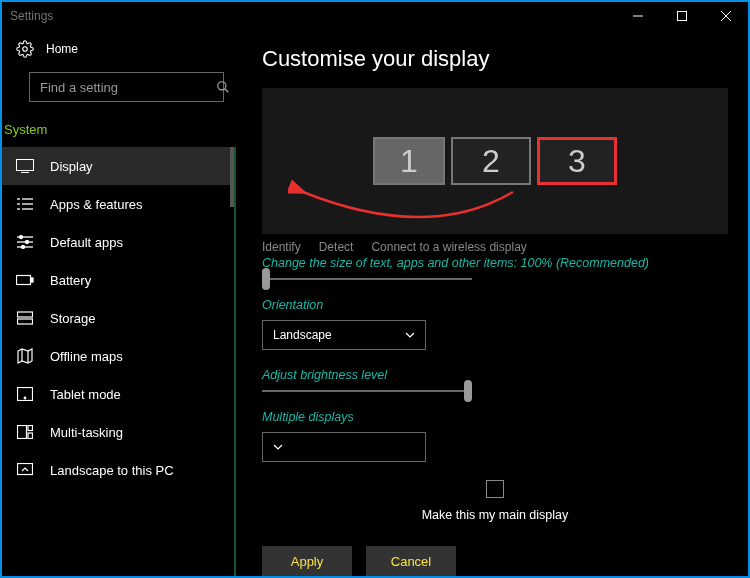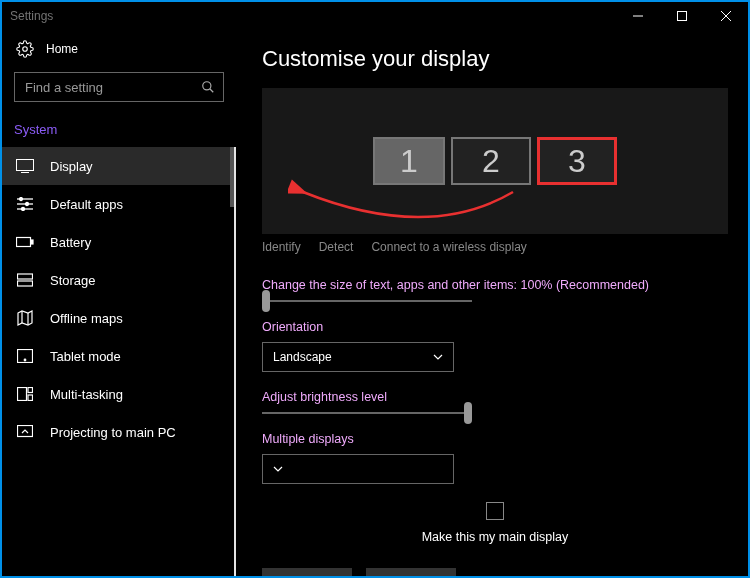--- a/index.html
+++ b/index.html
@@ -4,46 +4,46 @@
   <style>
     * { margin: 0; padding: 0; box-sizing: border-box; font-family: "Segoe UI", sans-serif; }
     body { width: 750px; height: 578px; background: #000; color: #fff; overflow: hidden; border: 2px solid #0090e8; }
     .titlebar { height: 28px; display: flex; align-items: center; padding: 0 0 0 8px; font-size: 12px; color: #737373; background: #000; }
     .titlebar-title { flex: 1; }
     .titlebar-buttons { display: flex; }
     .titlebar-btn { width: 44px; height: 28px; display: flex; align-items: center; justify-content: center; color: #fff; }
     .container { display: flex; height: calc(100% - 28px); }
     .sidebar { width: 234px; background: #000; padding: 0; display: flex; flex-direction: column; }
     .home-row { display: flex; align-items: center; padding: 10px 14px 14px 14px; gap: 12px; font-size: 12px; }
-    .search-box { margin: 0 12px 14px 12px; border: 1px solid #666; height: 30px; display: flex; align-items: center; padding: 0 10px; background: #000; }
+    .search-box { margin: 0 12px 14px 27px; border: 1px solid #666; height: 30px; display: flex; align-items: center; padding: 0 10px; background: #000; }
     .search-input { flex: 1; background: transparent; border: none; color: #fff; font-size: 13px; outline: none; }
     .search-input::placeholder { color: #999; }
-    .section-label { padding: 6px 14px 10px 12px; font-size: 13px; color: #8b5cf6; }
-    .sidebar-scroll { flex: 1; overflow: hidden; position: relative; border-right: 2px solid #e5e5e5; }
+    .section-label { padding: 6px 14px 10px 2px; font-size: 13px; color: #84cc16; }
+    .sidebar-scroll { flex: 1; overflow: hidden; position: relative; border-right: 2px solid #14532d; }
     .sidebar-scroll::after { content:""; position:absolute; top:0; right:0; width:4px; height:60px; background:#555;}
     .sidebar-item { display: flex; align-items: center; padding: 10px 14px; gap: 16px; font-size: 13px; color: #fff; cursor: pointer; }
     .sidebar-item.selected { background: #2a2a2a; }
     .sidebar-icon { width: 18px; height: 18px; display: flex; align-items: center; justify-content: center; flex-shrink: 0; color: #fff; }
     .main { flex: 1; background: #000; padding: 16px 20px 16px 26px; overflow-y: auto; }
     .main::-webkit-scrollbar { width: 4px; }
     .main::-webkit-scrollbar-thumb { background: #555; }
     .page-title { font-size: 22px; font-weight: 300; margin-bottom: 16px; }
     .display-preview { background: #181818; height: 146px; position: relative; display: flex; align-items: center; justify-content: center; gap: 6px; margin-bottom: 6px; }
     .monitor { border: 2px solid #777; color: #ccc; display: flex; align-items: center; justify-content: center; font-size: 32px; font-weight: 300; height: 48px; }
     .monitor.m1 { width: 72px; background: #666; }
     .monitor.m2 { width: 80px; background: #222; }
     .monitor.m3 { width: 80px; background: #222; border: 3px solid #e83030; }
     .arrow-svg { position: absolute; left: 26px; top: 54px; pointer-events: none; }
-    .preview-links { display: flex; gap: 18px; margin-bottom: 24px; font-size: 12px; color: #888; }
+    .preview-links { display: flex; gap: 18px; margin-bottom: 2px; font-size: 12px; color: #888; }
     .preview-links span { cursor: pointer; }
-    .setting-label { font-size: 12.5px; margin-bottom: 8px; color: #f0abfc; }
+    .setting-label { font-size: 12.5px; margin-bottom: 8px; color: #14b8a6; font-style: italic; }
     .slider-wrap { margin-bottom: 18px; }
     .slider { width: 210px; height: 2px; background: #666; position: relative; margin-top: 8px; margin-bottom: 4px; }
     .slider-thumb { position: absolute; top: -10px; width: 8px; height: 22px; background: #999; border-radius: 4px; }
-    .select-box { border: 1px solid #666; height: 30px; width: 192px; display: flex; align-items: center; padding: 0 10px; font-size: 12px; justify-content: space-between; margin-bottom: 18px; cursor: pointer; }
+    .select-box { border: 1px solid #666; height: 30px; width: 164px; display: flex; align-items: center; padding: 0 10px; font-size: 12px; justify-content: space-between; margin-bottom: 18px; cursor: pointer; }
     .checkbox-row { display: flex; align-items: center; gap: 10px; font-size: 12.5px; margin-bottom: 18px; flex-direction: column; }
     .checkbox { width: 18px; height: 18px; border: 1px solid #888; }
     .btn-row { display: flex; gap: 14px; padding: 6px 0 16px 0; }
     .btn { width: 90px; height: 30px; background: #333; color: #fde047; font-size: 13px; display: flex; align-items: center; justify-content: center; cursor: pointer; }
     svg { display: block; }
   </style>
 </head>
 <body>
 
 <div class="titlebar">
@@ -95,20 +95,33 @@
             <svg width="18" height="14" viewBox="0 0 18 14" fill="none" stroke="#fff" stroke-width="1">
               <rect x="0.5" y="0.5" width="17" height="11"></rect>
               <line x1="5" y1="13.5" x2="13" y2="13.5"></line>
             </svg>
           </span>
         <span>Display</span>
       </div>
       <div class="sidebar-item">
         <span class="sidebar-icon">
             <svg width="16" height="14" stroke="#fff" stroke-width="1.3">
+              <line x1="0" y1="2" x2="3" y2="2"></line>
+              <line x1="5" y1="2" x2="16" y2="2"></line>
+              <line x1="0" y1="7" x2="3" y2="7"></line>
+              <line x1="5" y1="7" x2="16" y2="7"></line>
+              <line x1="0" y1="12" x2="3" y2="12"></line>
+              <line x1="5" y1="12" x2="16" y2="12"></line>
+            </svg>
+          </span>
+        <span>Apps &amp; features</span>
+      </div>
+      <div class="sidebar-item">
+        <span class="sidebar-icon">
+            <svg width="16" height="14" stroke="#fff" stroke-width="1.3">
               <line x1="0" y1="2" x2="16" y2="2"></line>
               <line x1="0" y1="7" x2="16" y2="7"></line>
               <line x1="0" y1="12" x2="16" y2="12"></line>
               <circle cx="4" cy="2" r="1.5" fill="#fff"></circle>
               <circle cx="10" cy="7" r="1.5" fill="#fff"></circle>
               <circle cx="6" cy="12" r="1.5" fill="#fff"></circle>
             </svg>
           </span>
         <span>Default apps</span>
       </div>
@@ -159,21 +172,21 @@
           </span>
         <span>Multi-tasking</span>
       </div>
       <div class="sidebar-item">
         <span class="sidebar-icon">
             <svg width="16" height="14" fill="none" stroke="#fff" stroke-width="1.2">
               <rect x="0.5" y="0.5" width="15" height="11"></rect>
               <path d="M5 8 L8 5 L11 8"></path>
             </svg>
           </span>
-        <span>Projecting to main PC</span>
+        <span>Landscape to this PC</span>
       </div>
       <div class="sidebar-item">
         <span class="sidebar-icon"></span>
 
       </div>
     </div>
   </div>
 
   <div class="main">
     <div class="page-title">Customise your display</div>

